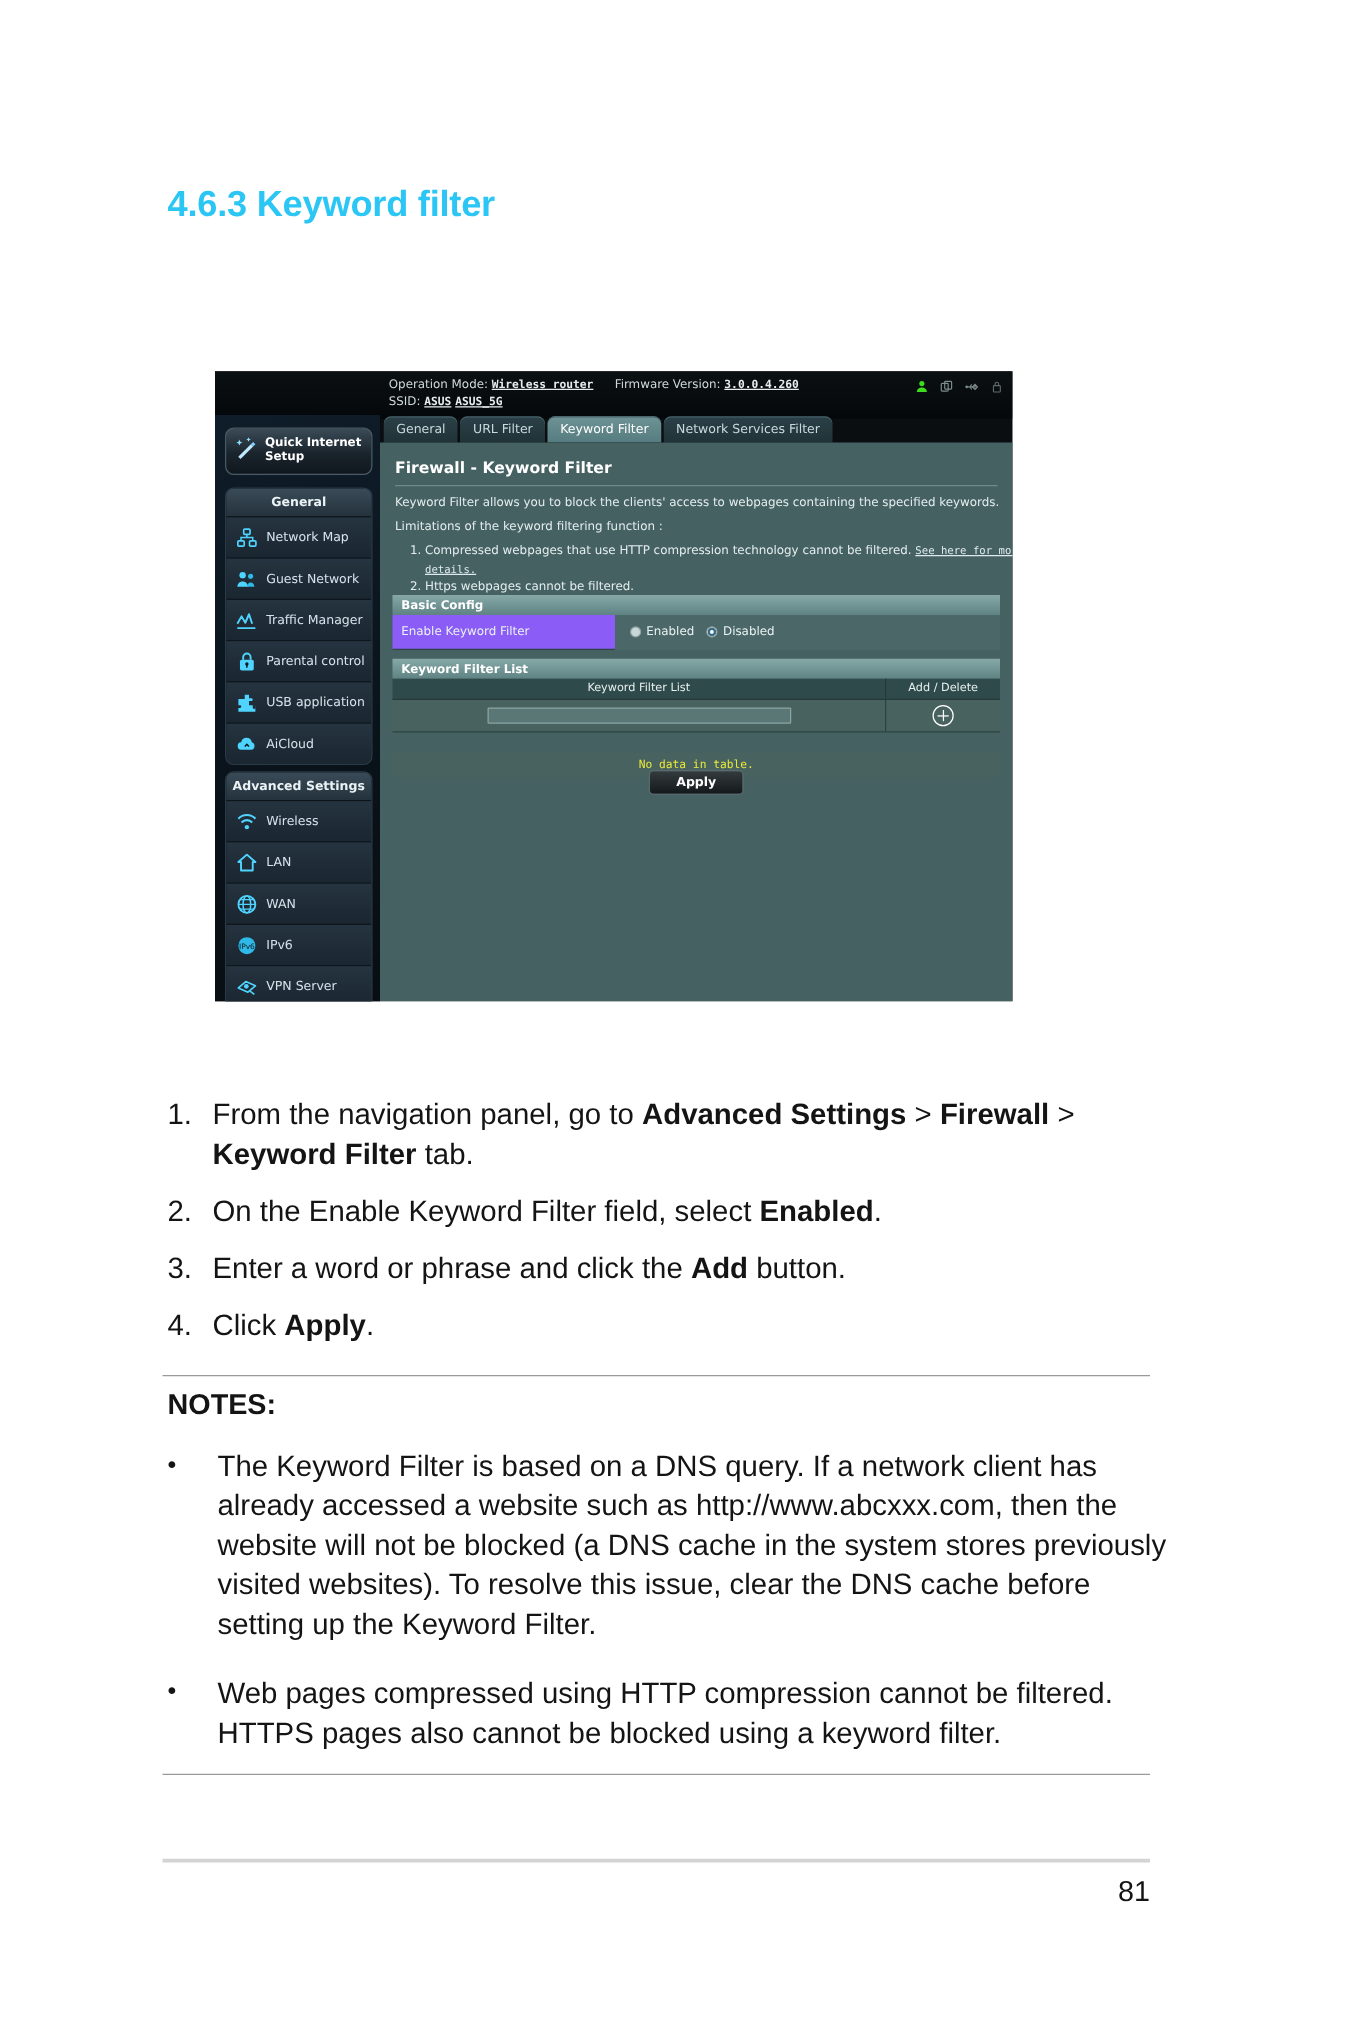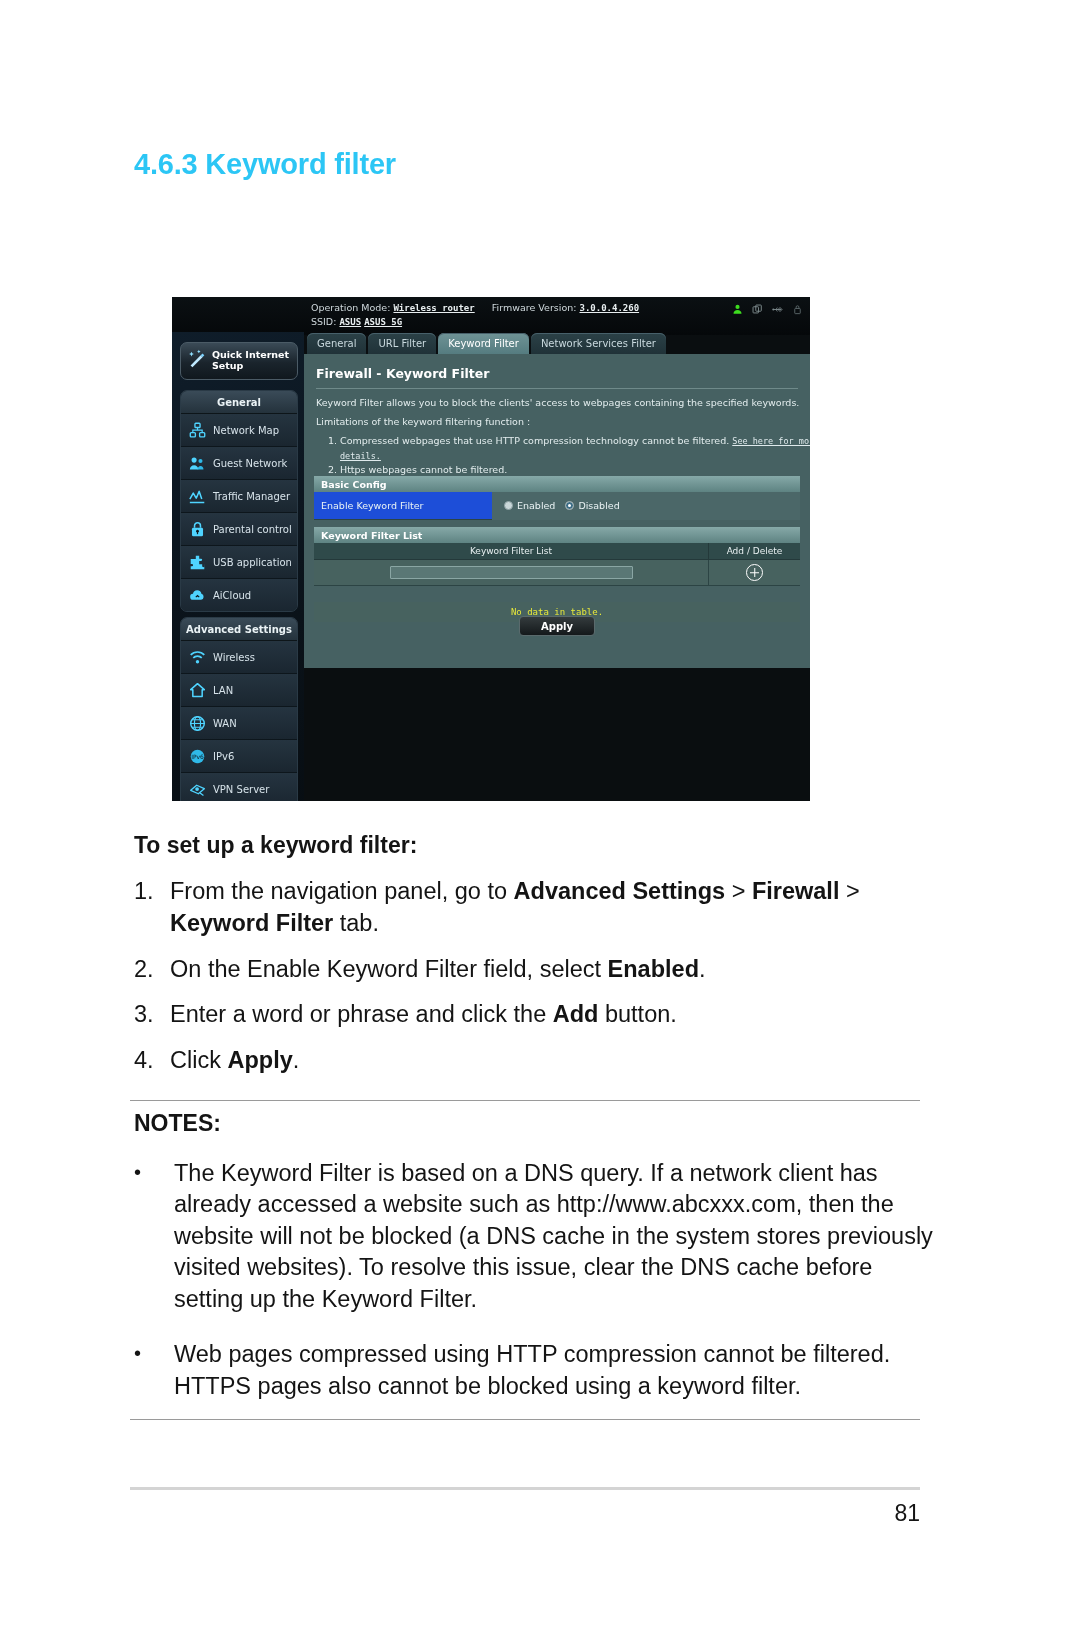--- a/index.html
+++ b/index.html
@@ -197,21 +197,21 @@
   }
   .rs-tab.sel {
     background: linear-gradient(180deg,#6f9396 0%,#557c80 100%);
     color: #ffffff;
   }
 
   
   .rs-main {
     position: absolute;
     left: 132px; top: 57px;
-    width: 506px; height: 314px;
+    width: 506px; height: 447px;
     background: #466162;
   }
   .rs-title {
     position: absolute;
     left: 12px; top: 12px;
     font-size: 12.5px;
     font-weight: bold;
     color: #ffffff;
   }
   .rs-rule {
@@ -266,21 +266,21 @@
   }
   #basic-config-head { top: 122px; }
   #kw-list-head { top: 173px; }
 
   .cfg-row {
     position: absolute;
     left: 10px; top: 138px;
     width: 486px; height: 28px;
     display: flex;
     align-items: center;
-    background: #1d4ed8;
+    background: #8b5cf6;
     border-bottom: 1px solid #2c4444;
     box-sizing: border-box;
   }
   .cfg-label {
     width: 178px;
     padding-left: 7px;
     font-size: 9.5px;
     color: #eaf3f4;
     box-sizing: border-box;
   }
@@ -758,21 +758,20 @@
           <div class="plus-btn"></div>
         </div>
       </div>
 
       <div class="tbl-nodata">No data in table.</div>
 
       <div class="apply-btn">Apply</div>
     </div>
   </div>
 
-  <div class="howto-head">To set up a keyword filter:</div>
 
   <div class="steps">
     <div class="step">
       <div class="num">1.</div>
       <div class="txt">From the navigation panel, go to <b>Advanced Settings</b> &gt; <b>Firewall</b> &gt; <b>Keyword Filter</b> tab.</div>
     </div>
     <div class="step">
       <div class="num">2.</div>
       <div class="txt">On the Enable Keyword Filter field, select <b>Enabled</b>.</div>
     </div>

